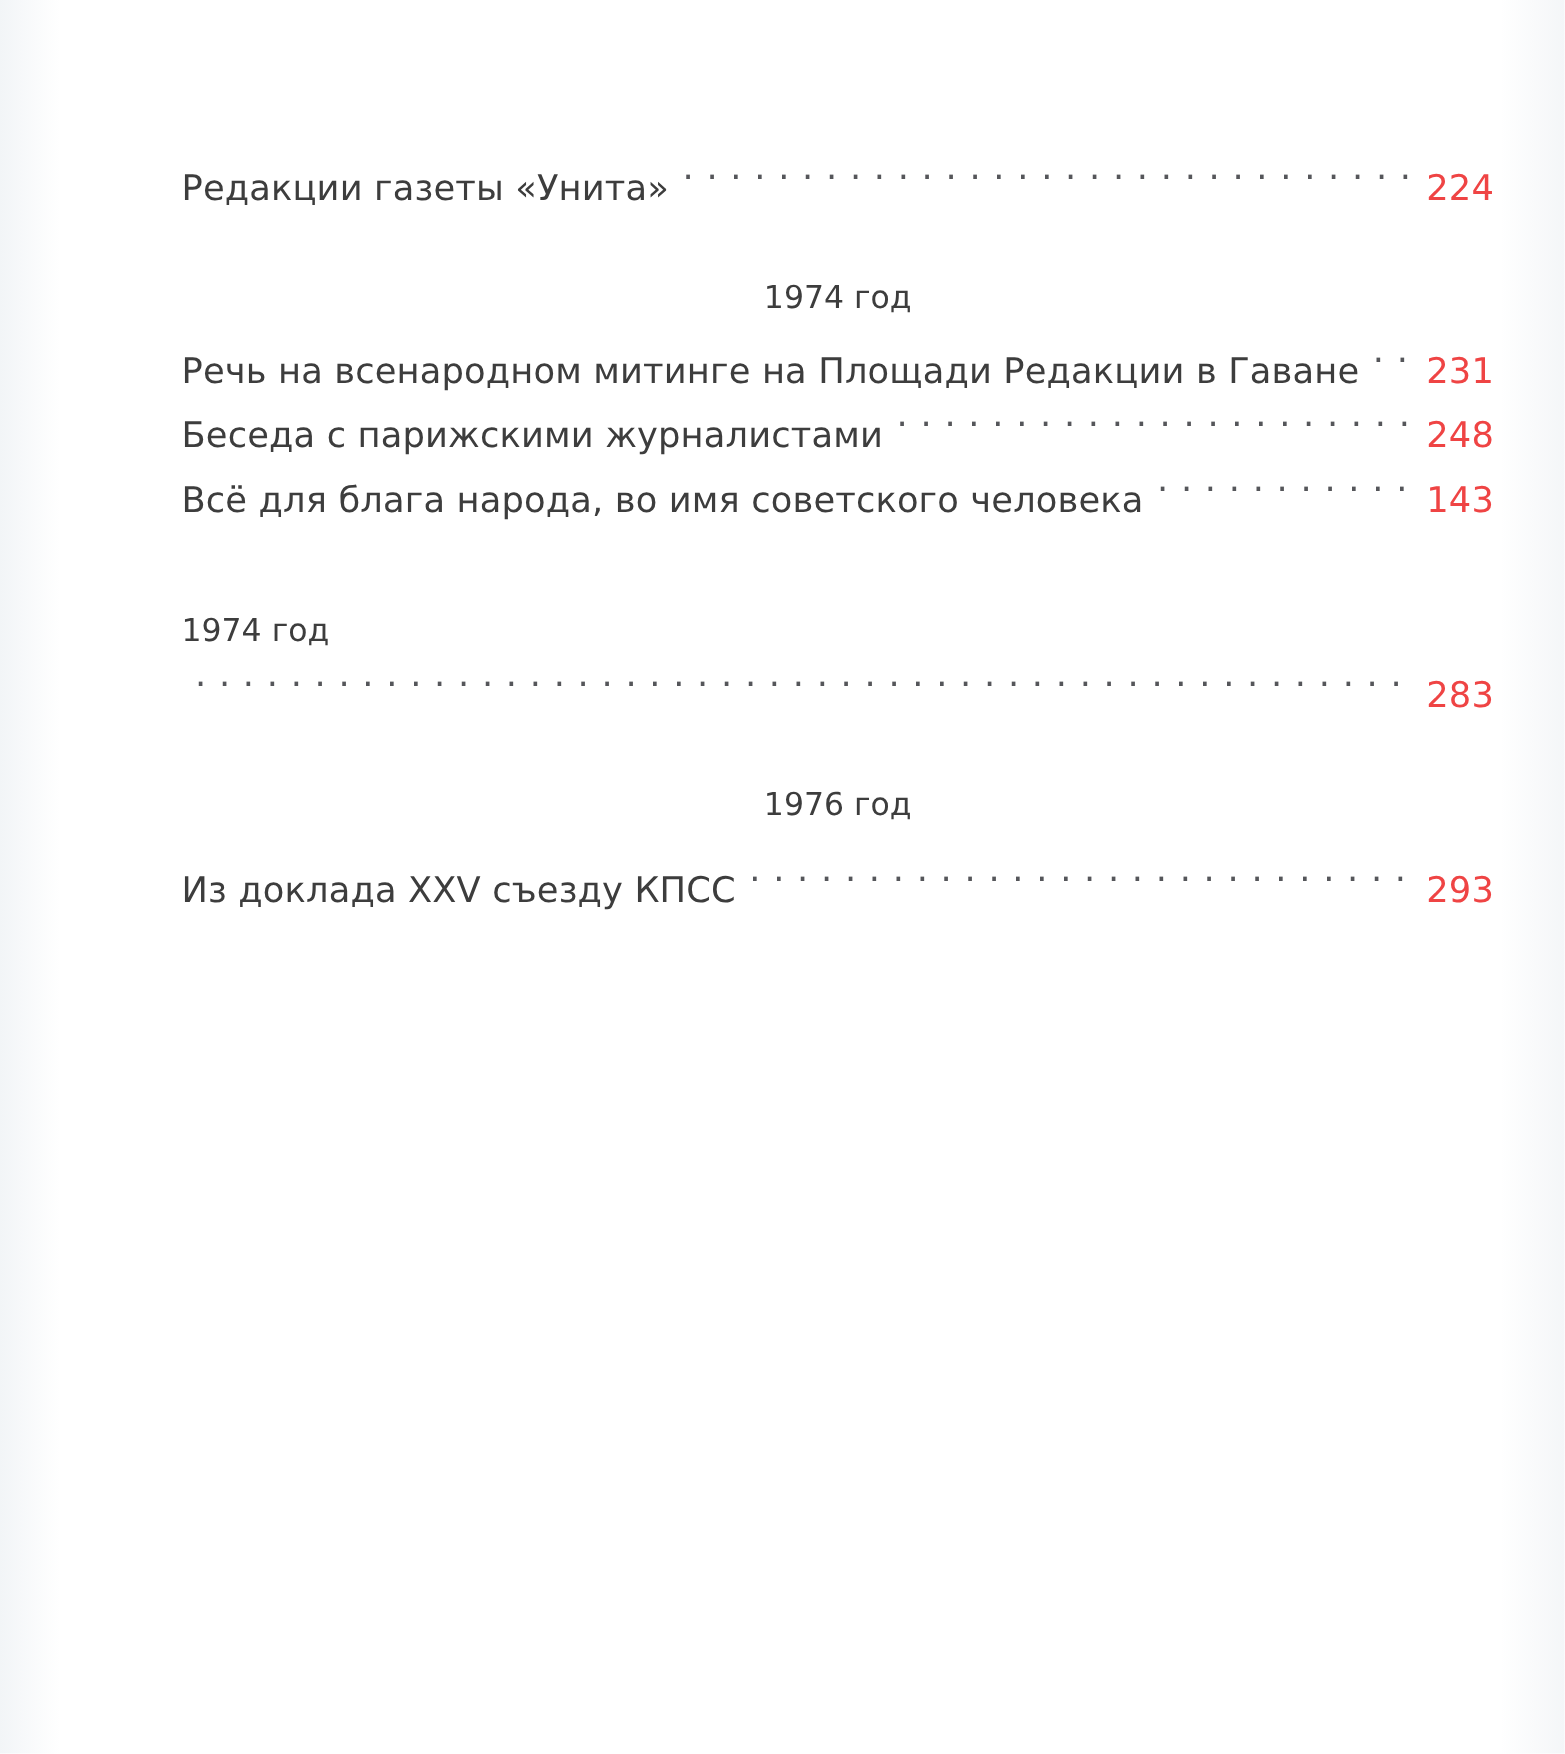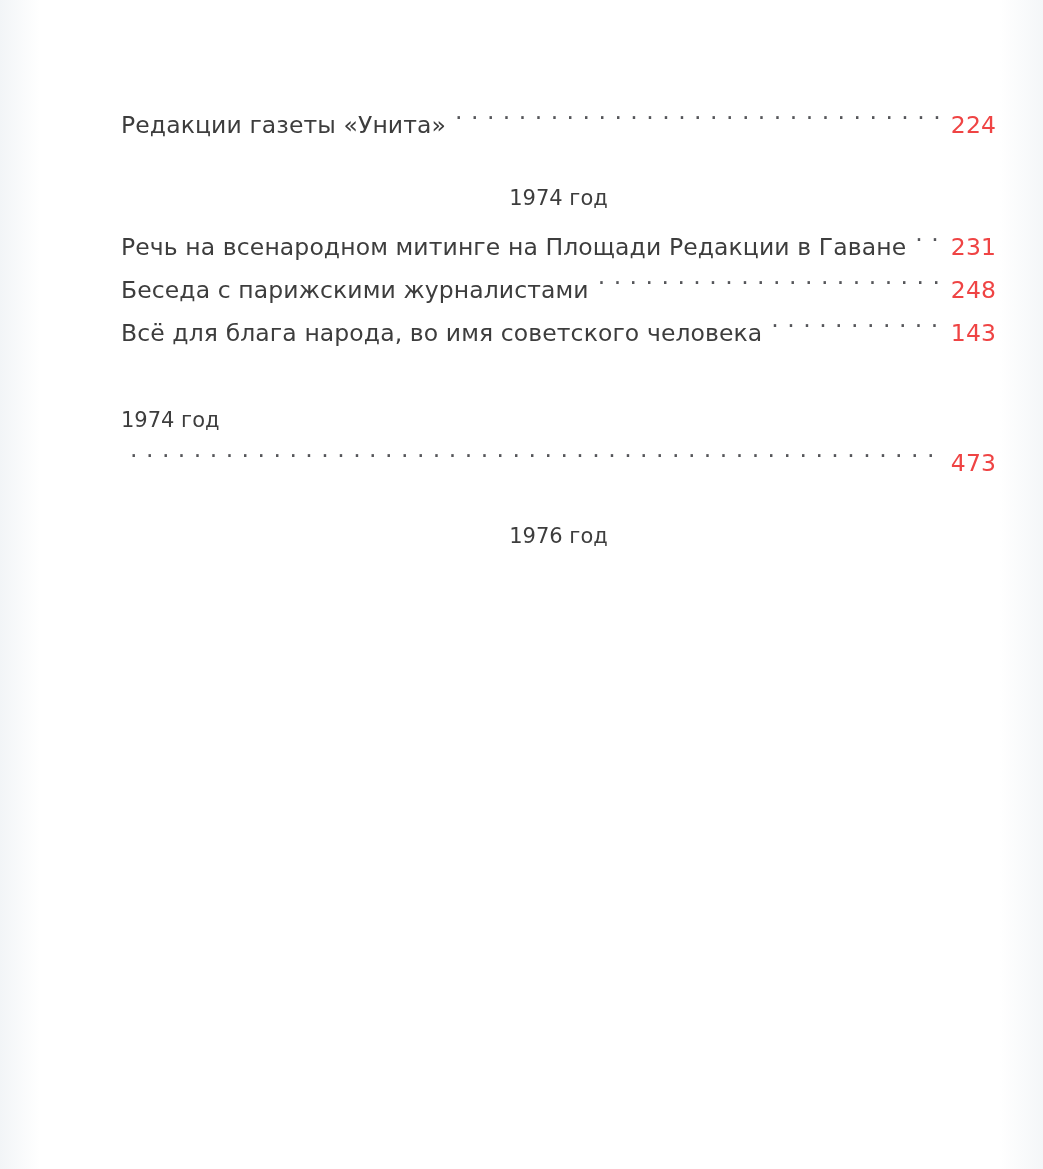--- a/index.html
+++ b/index.html
@@ -118,24 +118,31 @@
     </div>
   </div>
 
   <div class="gap-lg"></div>
 
   <div class="section-head left">1974 год</div>
 
   <div>
     <div class="toc-row">
       <span class="leader"></span>
-      <span class="toc-page">473</span>
+      <span class="toc-page">283</span>
     </div>
   </div>
 
   <div class="gap-md"></div>
 
   <div class="section-head">1976 год</div>
 
   <div class="gap-sm"></div>
 
+  <div>
+    <div class="toc-row">
+      <span class="toc-title">Из доклада XXV съезду КПСС</span>
+      <span class="leader"></span>
+      <span class="toc-page">293</span>
+    </div>
+  </div>
 
 </div>
 
 </body></html>

